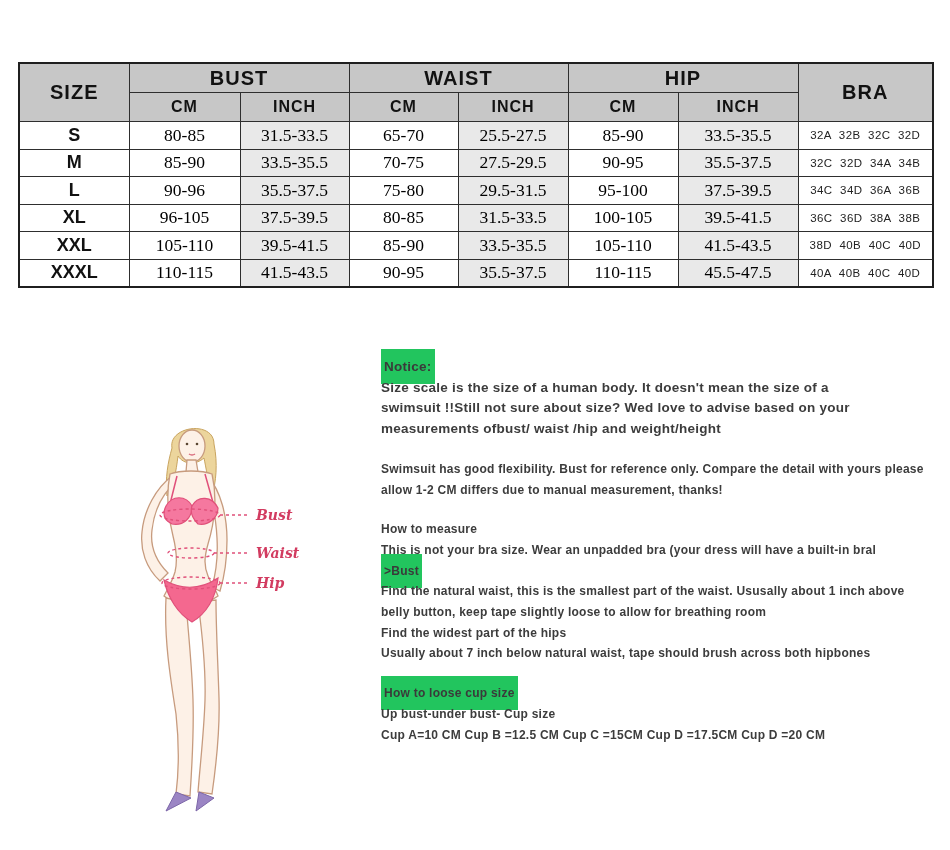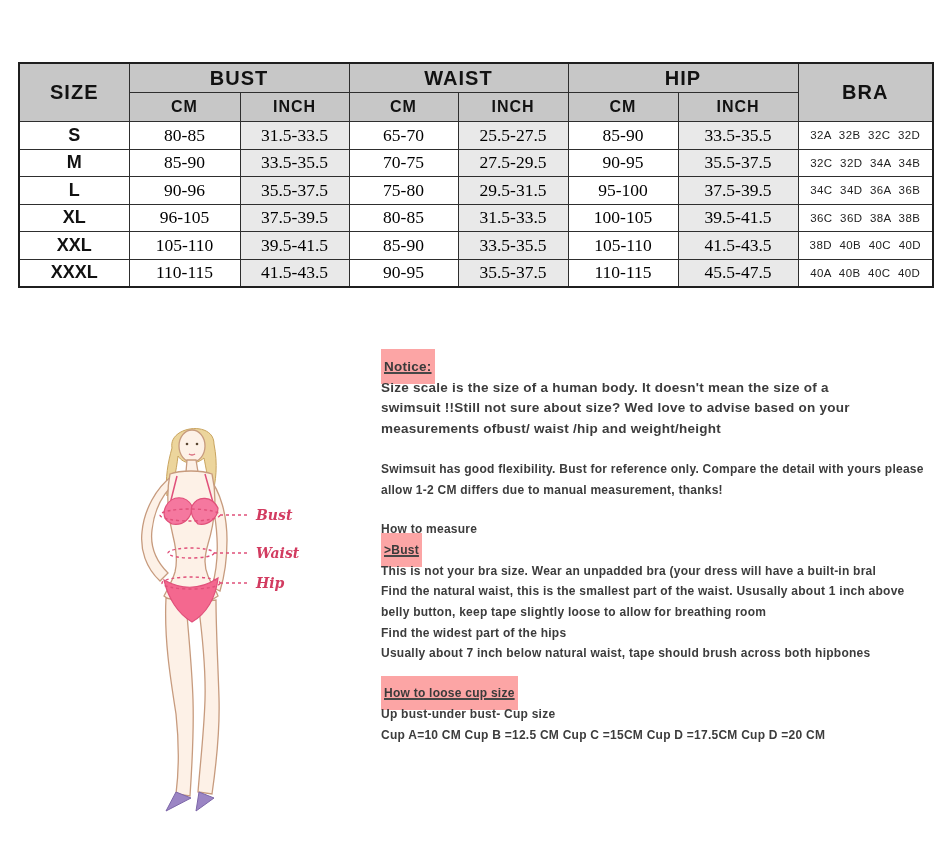--- a/index.html
+++ b/index.html
@@ -31,22 +31,22 @@
 
   
   .notice {
     position:absolute; left:381px; top:357px; width:552px;
     color:#3c3c3c; font-weight:bold;
   }
   .nline { font-size:12px; line-height:20.7px; letter-spacing:0.25px; white-space:nowrap; }
   .nline.lg { font-size:13.5px; }
   .gap { height:19px; }
   .hl {
-    background:#fca5a5; padding:10px 3px; color:#3a3a3a;
-    text-decoration:underline; text-decoration-thickness:2px;
+    background:#22c55e; padding:10px 3px; color:#3a3a3a;
+    text-decoration-thickness:2px;
     text-decoration-color:#474747; text-underline-offset:1px;
   }
 
   
   .figure { position:absolute; left:100px; top:418px; width:280px; height:400px; }
   .sketch-stroke { stroke:#c79b7e; stroke-width:1.3; }
   .fig-label {
     font-family:"DejaVu Serif", serif; font-style:italic; font-weight:bold;
     font-size:14px; fill:#d23b60;
   }
@@ -193,22 +193,22 @@
   <div class="notice">
       <div class="nline lg"><span class="hl">Notice:</span></div>
       <div class="nline lg">Size scale is the size of a human body. It doesn't mean the size of a</div>
       <div class="nline lg">swimsuit !!Still not sure about size? Wed love to advise based on your</div>
       <div class="nline lg">measurements ofbust/ waist /hip and weight/height</div>
       <div class="gap"></div>
       <div class="nline">Swimsuit has good flexibility. Bust for reference only. Compare the detail with yours please</div>
       <div class="nline">allow 1-2 CM differs due to manual measurement, thanks!</div>
       <div class="gap"></div>
       <div class="nline">How to measure</div>
+      <div class="nline">This is not your bra size. Wear an unpadded bra (your dress will have a built-in bral</div>
       <div class="nline"><span class="hl">&gt;Bust</span></div>
-      <div class="nline">This is not your bra size. Wear an unpadded bra (your dress will have a built-in bral</div>
       <div class="nline">Find the natural waist, this is the smallest part of the waist. Ususally about 1 inch above</div>
       <div class="nline">belly button, keep tape slightly loose to allow for breathing room</div>
       <div class="nline">Find the widest part of the hips</div>
       <div class="nline">Usually about 7 inch below natural waist, tape should brush across both hipbones</div>
       <div class="gap"></div>
       <div class="nline"><span class="hl">How to loose cup size</span></div>
       <div class="nline">Up bust-under bust- Cup size</div>
       <div class="nline">Cup A=10 CM Cup B =12.5 CM Cup C =15CM Cup D =17.5CM Cup D =20 CM</div>
     </div>
 

